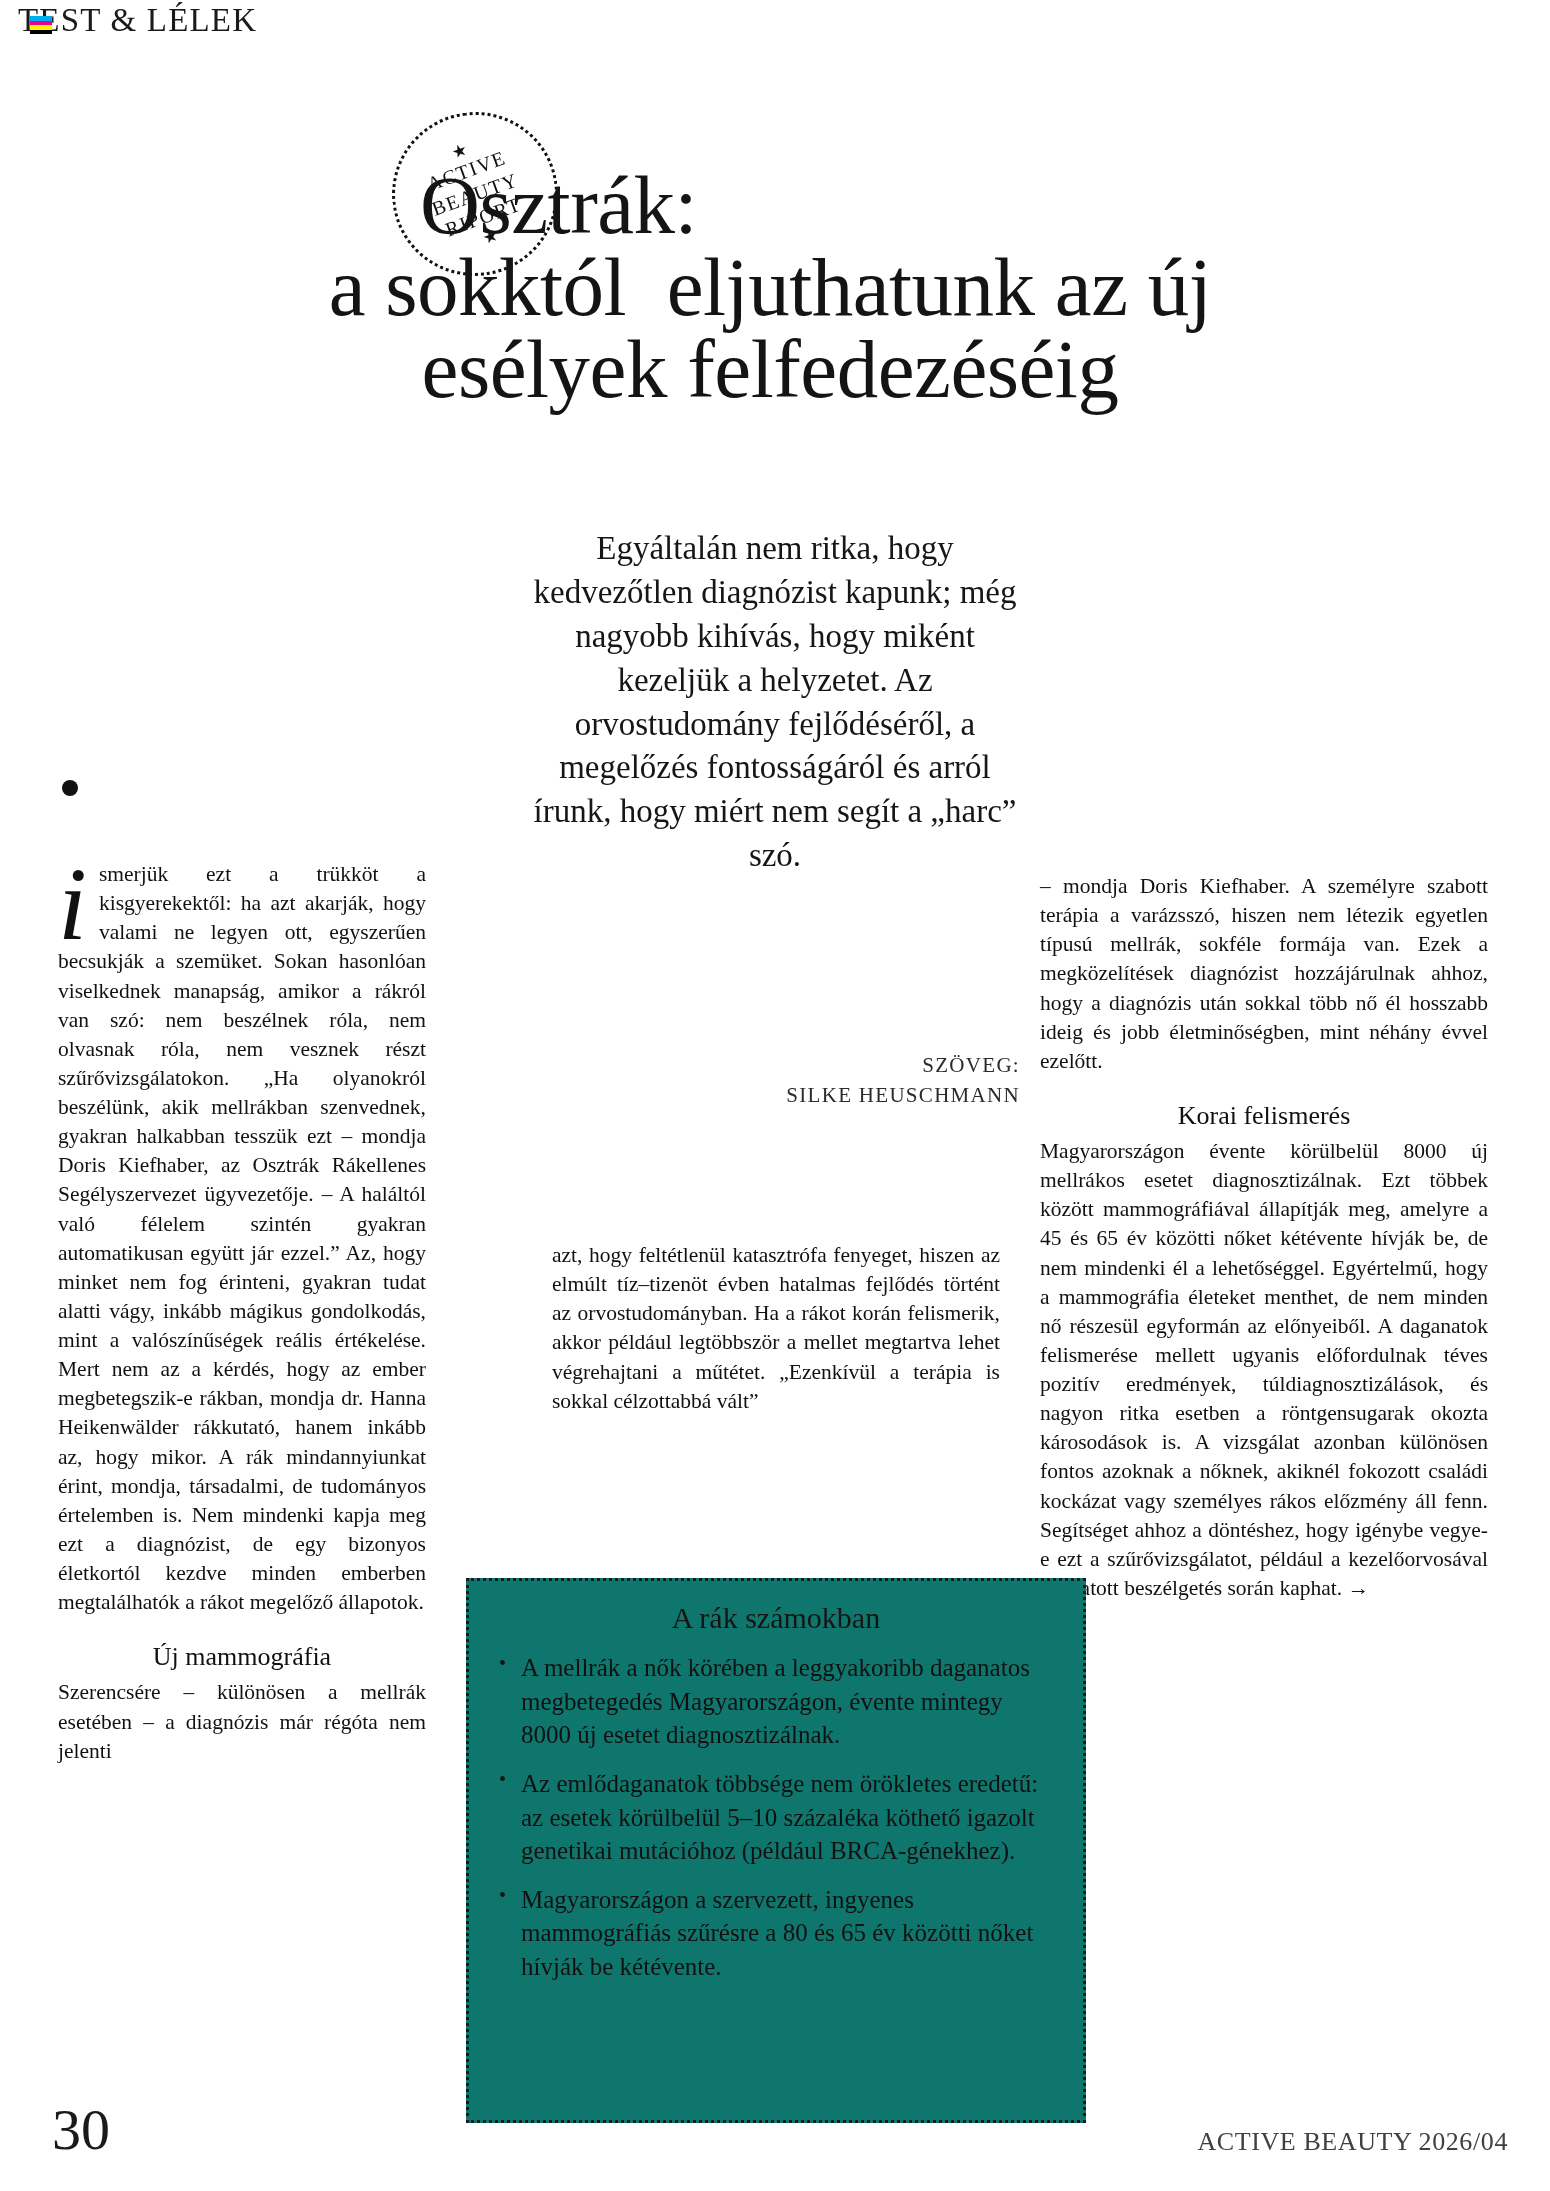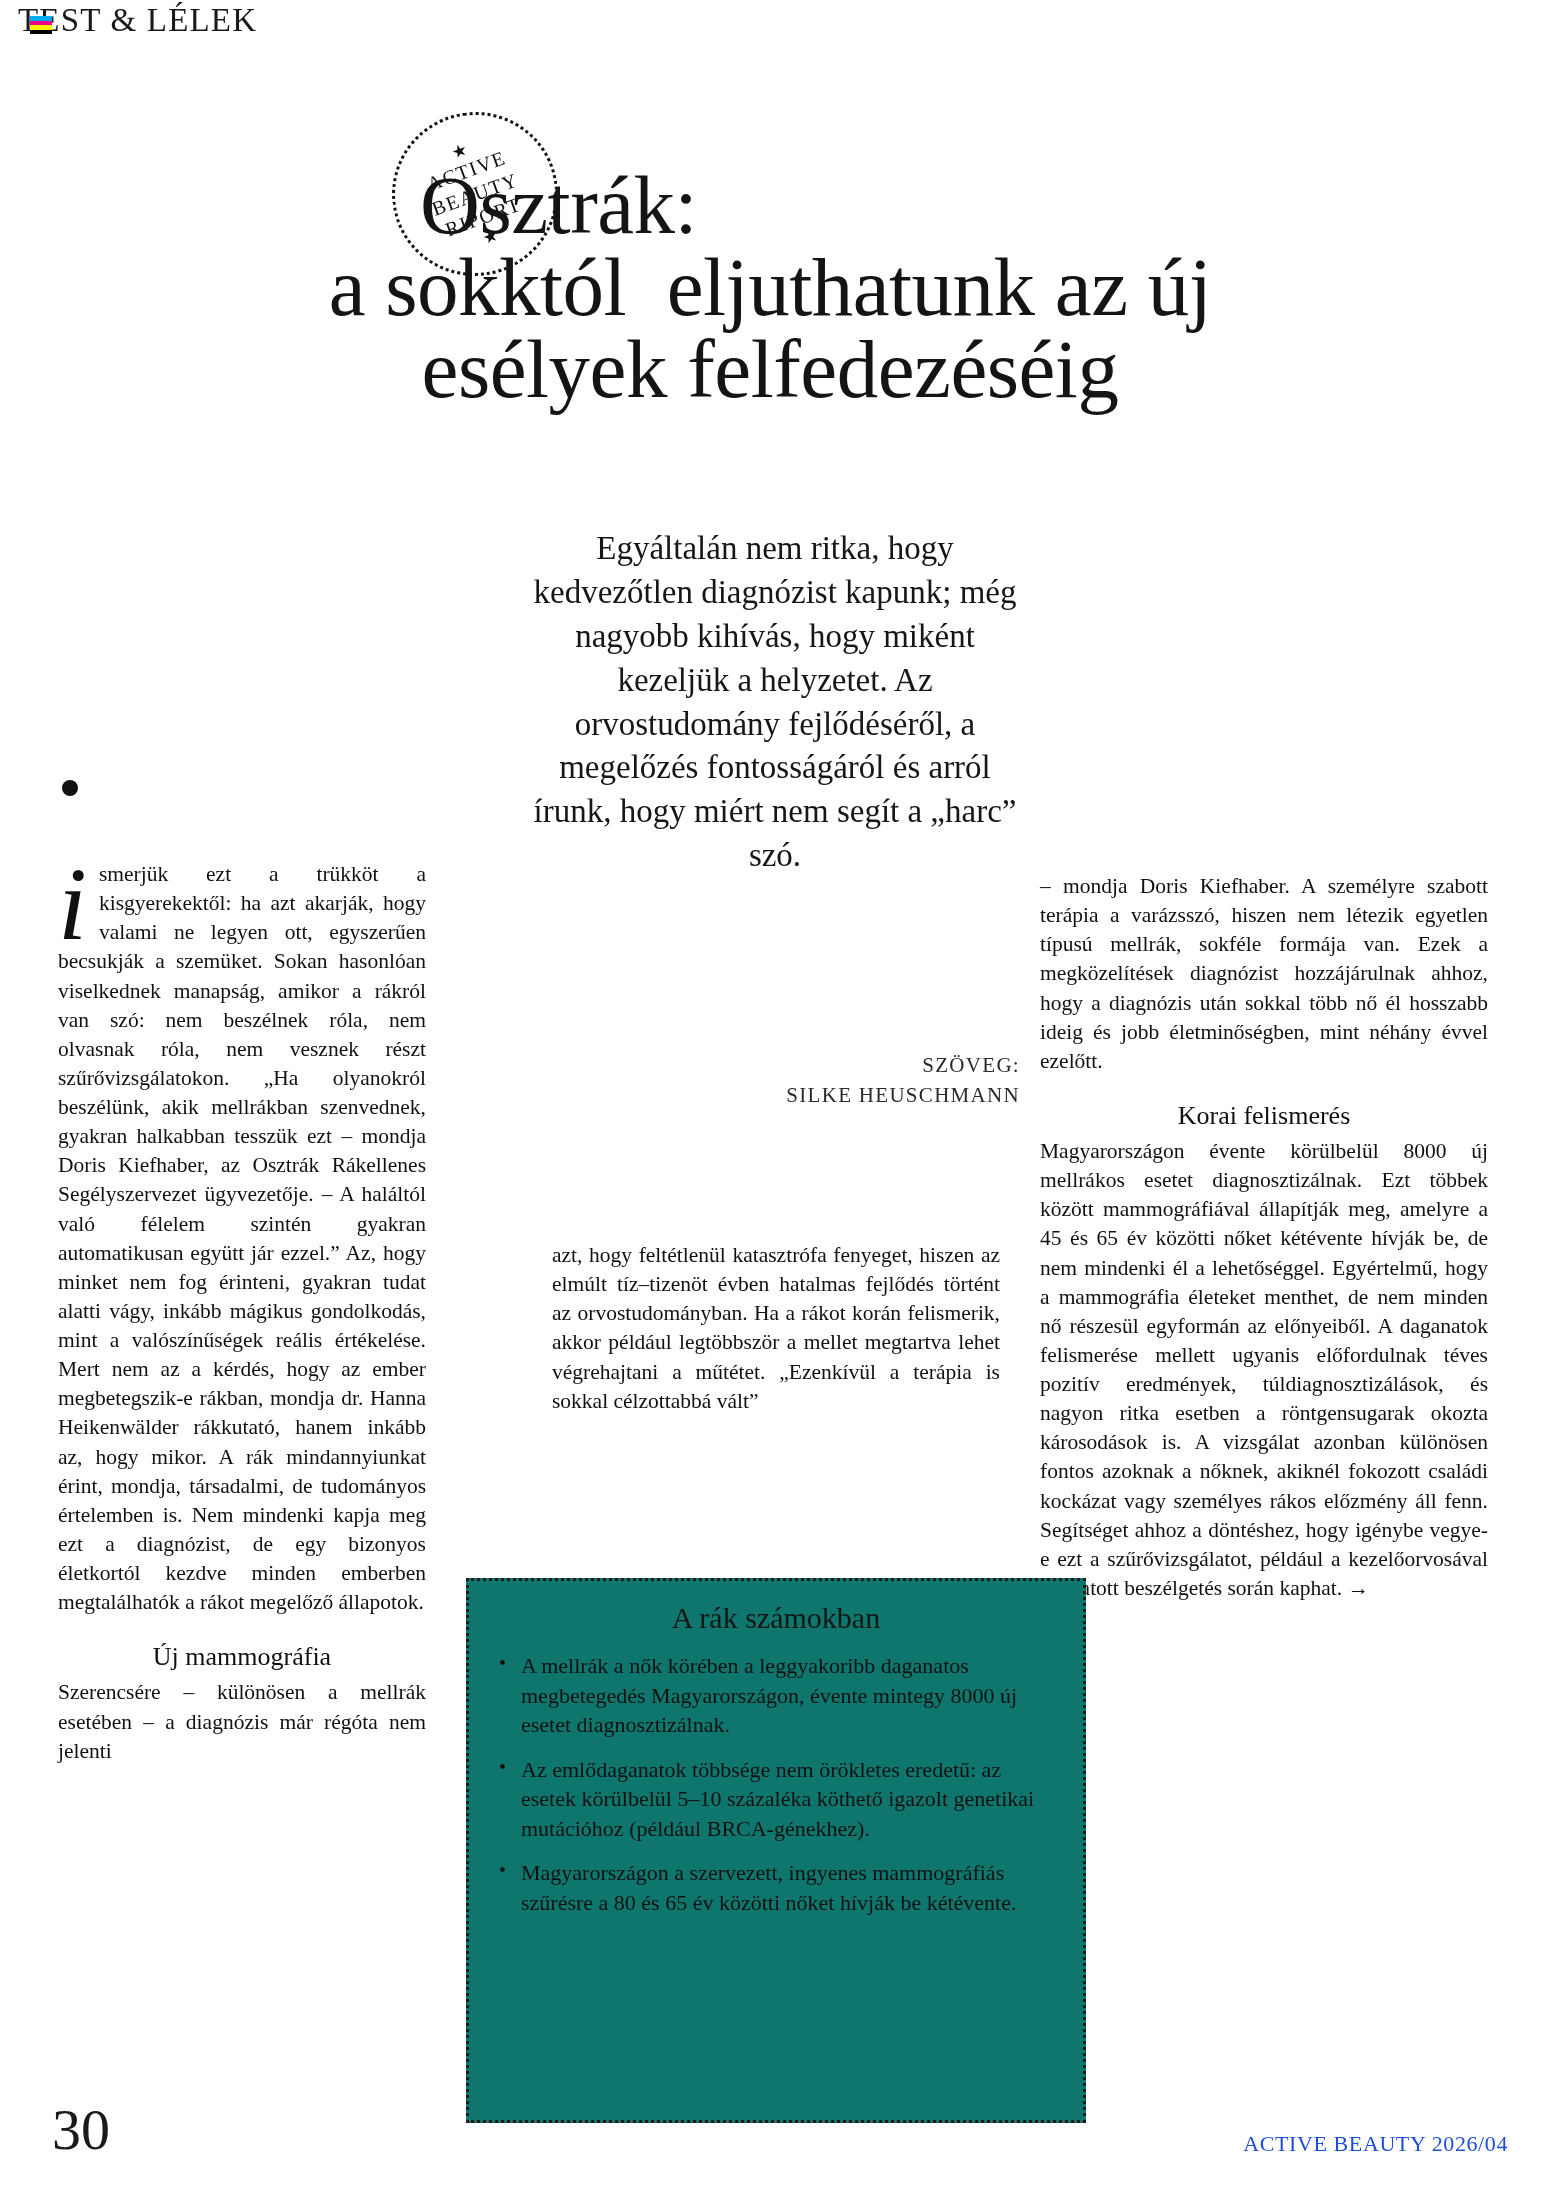--- a/index.html
+++ b/index.html
@@ -186,21 +186,21 @@
   .callout ul {
     margin: 0;
     padding: 0;
     list-style: none;
   }
   .callout li {
     position: relative;
     padding-left: 26px;
     margin-bottom: 15px;
     font-family: "Liberation Serif", serif;
-    font-size: 22px;
+    font-size: 25px;
     line-height: 1.345;
     color: #111;
     text-align: left;
   }
   .callout li::before {
     content: "\2022";
     position: absolute;
     left: 4px;
     top: -1px;
     font-size: 20px;
@@ -214,23 +214,23 @@
     bottom: 28px;
     font-family: "Liberation Serif", serif;
     font-size: 58px;
     color: #1a1a1a;
   }
   .issue {
     position: absolute;
     right: 42px;
     bottom: 34px;
     font-family: "Liberation Serif", serif;
-    font-size: 22px;
+    font-size: 26px;
     letter-spacing: 0.6px;
-    color: #1d4ed8;
+    color: #404040;
     white-space: nowrap;
   }
 </style>
 </head>
 <body>
 
 <div class="page">
 
   <div class="running-head">TEST &amp; LÉLEK</div>
   <div class="cmyk-bar">

